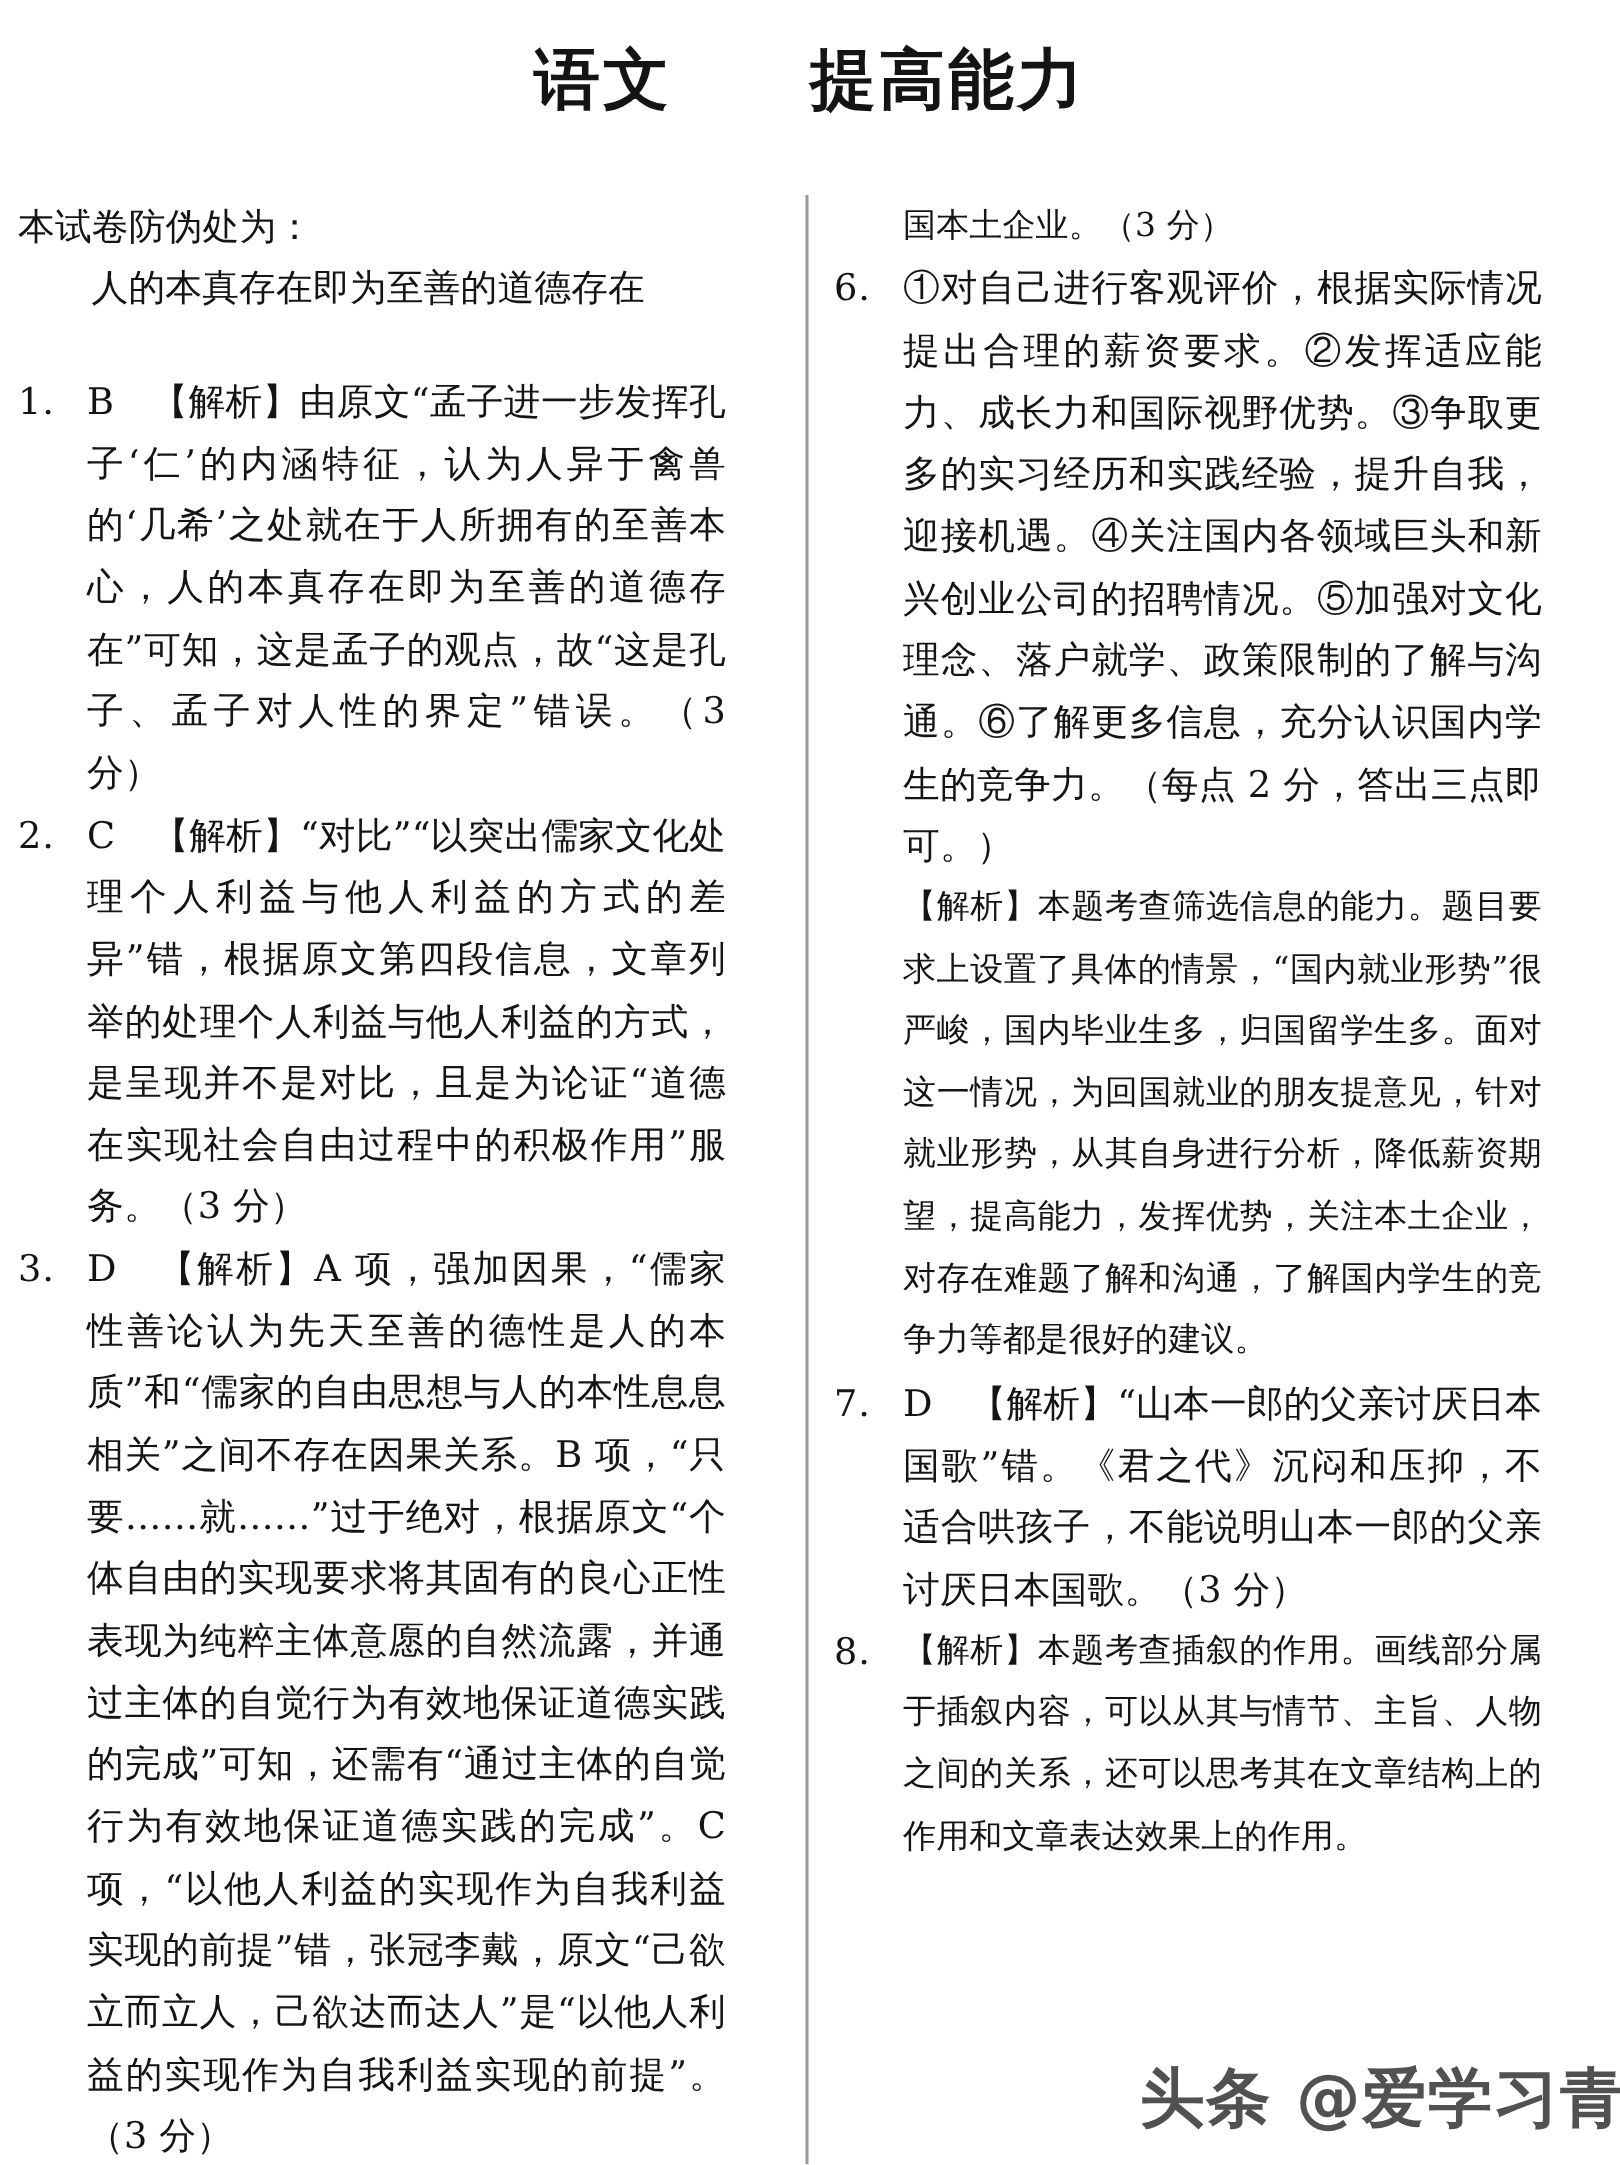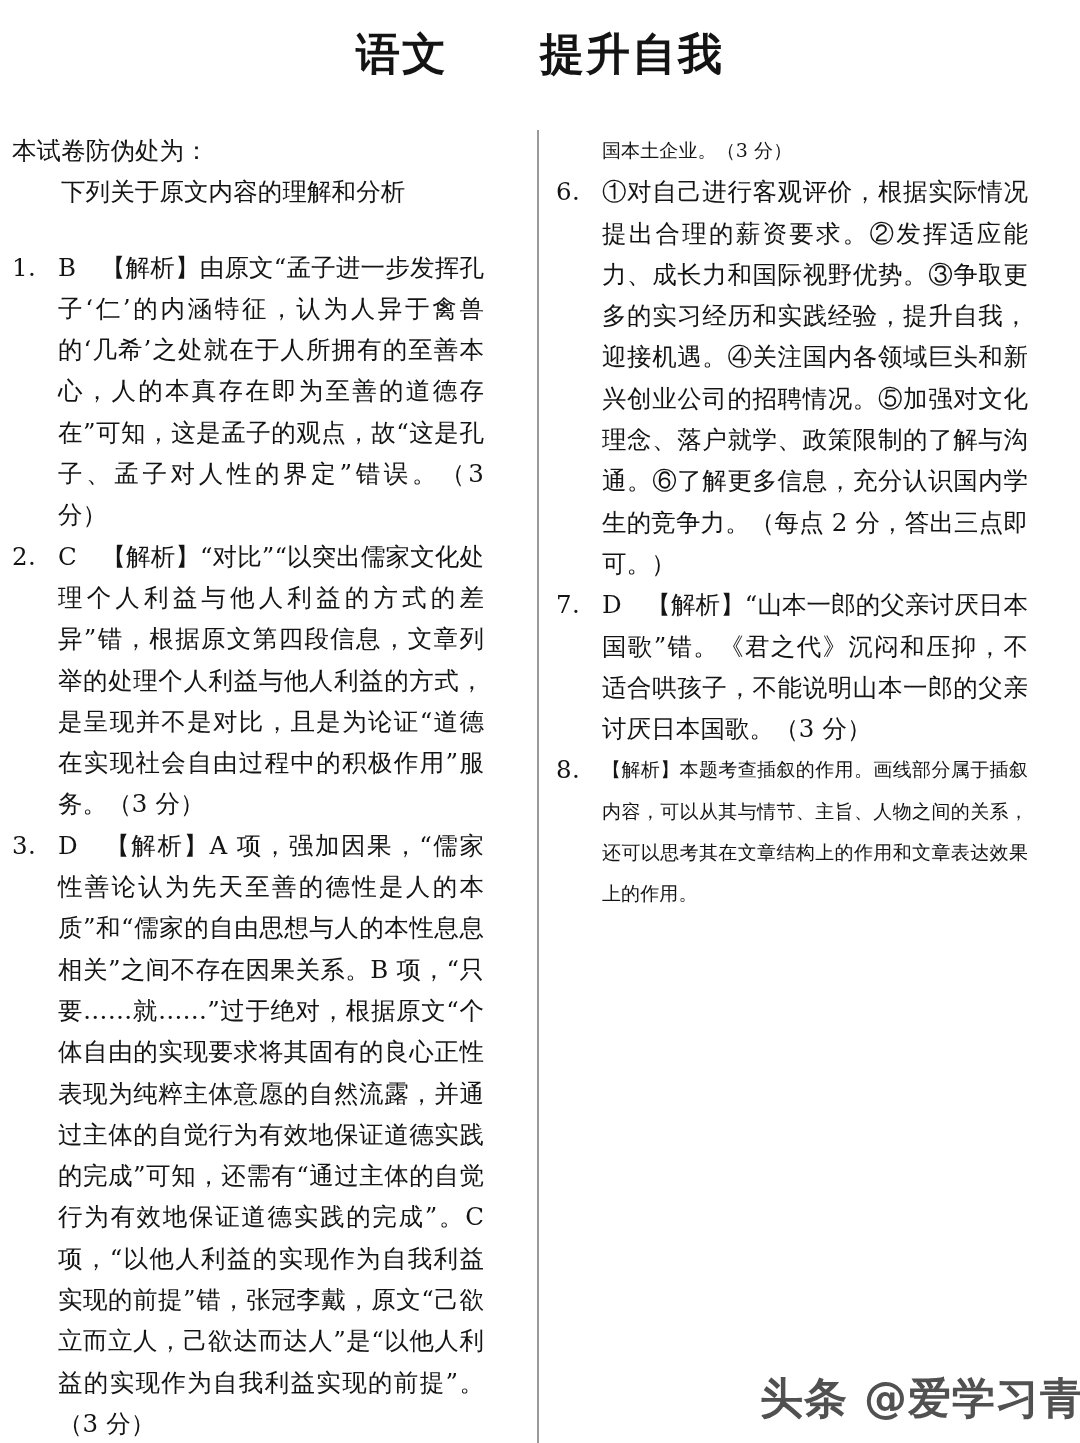--- a/index.html
+++ b/index.html
@@ -83,21 +83,21 @@
   .item > .num {
     position: absolute;
     left: 0;
     top: 0;
     width: 46px;
     font-size: 24.5px;
     line-height: 41.3px;
     letter-spacing: 0.5px;
   }
   .cont {
-    font-size: 19px;
+    font-size: 22px;
     line-height: 41.3px;
     text-align: justify;
     text-justify: inter-ideograph;
     margin: 0;
     padding-left: 46px;
     letter-spacing: 0.1px;
   }
   .gap-md { height: 34px; }
 
   
@@ -120,30 +120,30 @@
     paint-order: stroke fill;
     letter-spacing: 1px;
     position: absolute;
     left: 0;
     top: 12px;
   }
 </style>
 </head>
 <body>
 
-<div class="page-title">语文　　提升自我</div>
+<div class="page-title">语文　　提高能力</div>
 
 <div class="columns">
 
   <div class="col-divider"></div>
 
   <div class="col col-left">
 
     <p class="para notice-head">本试卷防伪处为：</p>
-    <p class="para notice-sub">下列关于原文内容的理解和分析</p>
+    <p class="para notice-sub">人的本真存在即为至善的道德存在</p>
 
     <div class="gap-md"></div>
 
     <div class="item">
       <span class="num">1.</span>
       <span>B　【解析】由原文“孟子进一步发挥孔子‘仁’的内涵特征，认为人异于禽兽的‘几希’之处就在于人所拥有的至善本心，人的本真存在即为至善的道德存在”可知，这是孟子的观点，故“这是孔子、孟子对人性的界定”错误。（3 分）</span>
     </div>
 
     <div class="item">
       <span class="num">2.</span>
@@ -158,20 +158,21 @@
   </div>
 
   <div class="col col-right">
 
     <p class="cont">国本土企业。（3 分）</p>
 
     <div class="item">
       <span class="num">6.</span>
       <span>①对自己进行客观评价，根据实际情况提出合理的薪资要求。②发挥适应能力、成长力和国际视野优势。③争取更多的实习经历和实践经验，提升自我，迎接机遇。④关注国内各领域巨头和新兴创业公司的招聘情况。⑤加强对文化理念、落户就学、政策限制的了解与沟通。⑥了解更多信息，充分认识国内学生的竞争力。（每点 2 分，答出三点即可。）</span>
     </div>
+    <p class="cont">【解析】本题考查筛选信息的能力。题目要求上设置了具体的情景，“国内就业形势”很严峻，国内毕业生多，归国留学生多。面对这一情况，为回国就业的朋友提意见，针对就业形势，从其自身进行分析，降低薪资期望，提高能力，发挥优势，关注本土企业，对存在难题了解和沟通，了解国内学生的竞争力等都是很好的建议。</p>
 
     <div class="item">
       <span class="num">7.</span>
       <span>D　【解析】“山本一郎的父亲讨厌日本国歌”错。《君之代》沉闷和压抑，不适合哄孩子，不能说明山本一郎的父亲讨厌日本国歌。（3 分）</span>
     </div>
 
     <div class="item">
       <span class="num">8.</span>
     </div>
     <p class="cont">【解析】本题考查插叙的作用。画线部分属于插叙内容，可以从其与情节、主旨、人物之间的关系，还可以思考其在文章结构上的作用和文章表达效果上的作用。</p>

